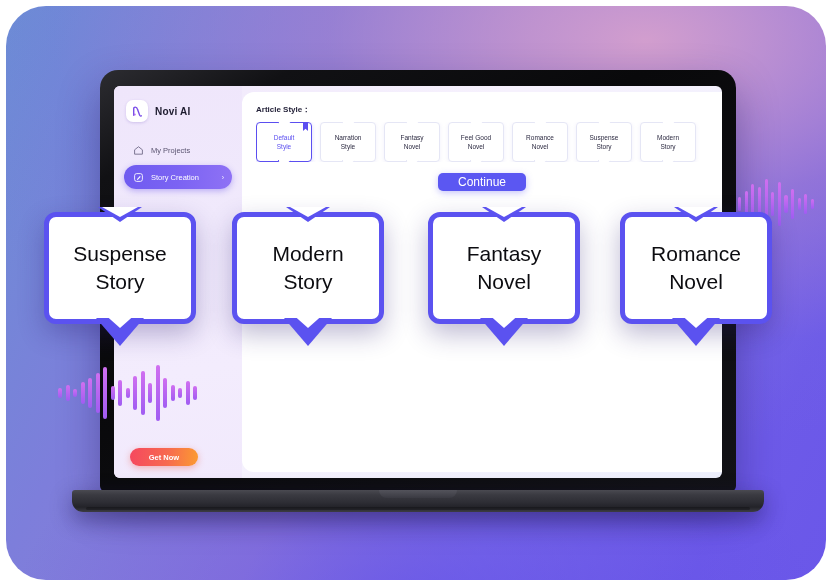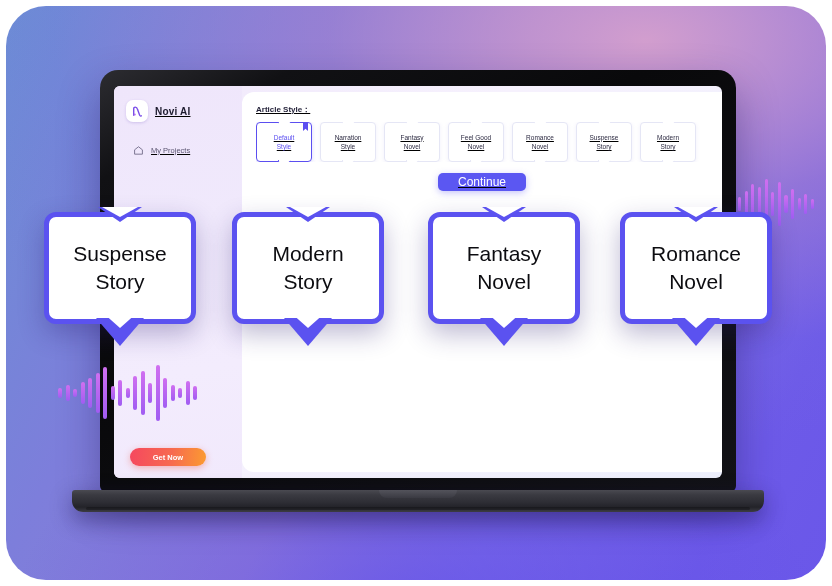--- a/index.html
+++ b/index.html
@@ -60,21 +60,20 @@
   }
 
   .screen {
     position: relative;
     width: 100%;
     height: 100%;
     border-radius: 6px;
     overflow: hidden;
     background: linear-gradient(135deg, #f0e8fb 0%, #f6f1fd 40%, #eef0fd 100%);
     display: flex;
-    text-decoration: underline;
   }
 
   
   .laptop-base {
     position: absolute;
     left: -28px;
     top: 420px;
     width: 692px;
     height: 22px;
     border-radius: 3px 3px 11px 11px;
@@ -170,21 +169,21 @@
     display: block;
     width: 4px;
     border-radius: 3px;
     background: linear-gradient(180deg, #d06ff0 0%, #a05cf2 100%);
   }
 
   .get-now {
     position: absolute;
     left: 16px;
     bottom: 12px;
-    width: 76px;
+    width: 68px;
     height: 18px;
     border-radius: 9px;
     background: linear-gradient(95deg, #f5485f 0%, #f76a4f 55%, #fb9b31 100%);
     color: #fff;
     font-size: 7.5px;
     font-weight: bold;
     display: flex;
     align-items: center;
     justify-content: center;
     box-shadow: 0 2px 7px rgba(240,90,70,0.40);
@@ -489,20 +488,32 @@
 
             <div class="nav-item">
               <span class="nav-ico">
                 <svg width="11" height="11" viewBox="0 0 24 24" aria-hidden="true">
                   <path d="M3.5 10.5 L12 3.8 L20.5 10.5 L20.5 20 L3.5 20 Z" fill="none" stroke="#6d6785" stroke-width="1.9" stroke-linejoin="round"></path>
                 </svg>
               </span>
               <span>My Projects</span>
             </div>
 
+            <div class="nav-item active">
+              <span class="nav-left">
+                <span class="nav-ico">
+                  <svg width="11" height="11" viewBox="0 0 24 24" aria-hidden="true">
+                    <rect x="3.5" y="3.5" width="17" height="17" rx="4.5" fill="none" stroke="#ffffff" stroke-width="1.9"></rect>
+                    <path d="M9 15 L15 8.6 L16.8 10.4 L10.8 16.8 L8.6 17.2 Z" fill="#ffffff"></path>
+                  </svg>
+                </span>
+                <span>Story Creation</span>
+              </span>
+              <span class="nav-chev">›</span>
+            </div>
 
 
           </nav>
 
           <button class="get-now">Get Now</button>
         </aside>
 
         <section class="main">
 
 

